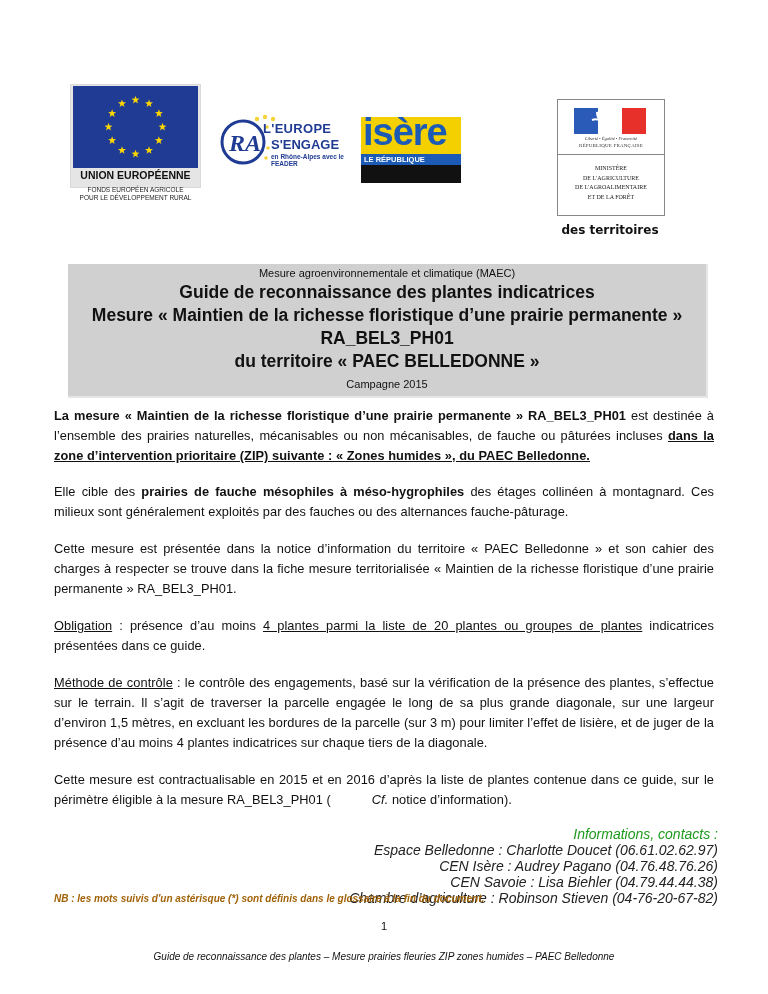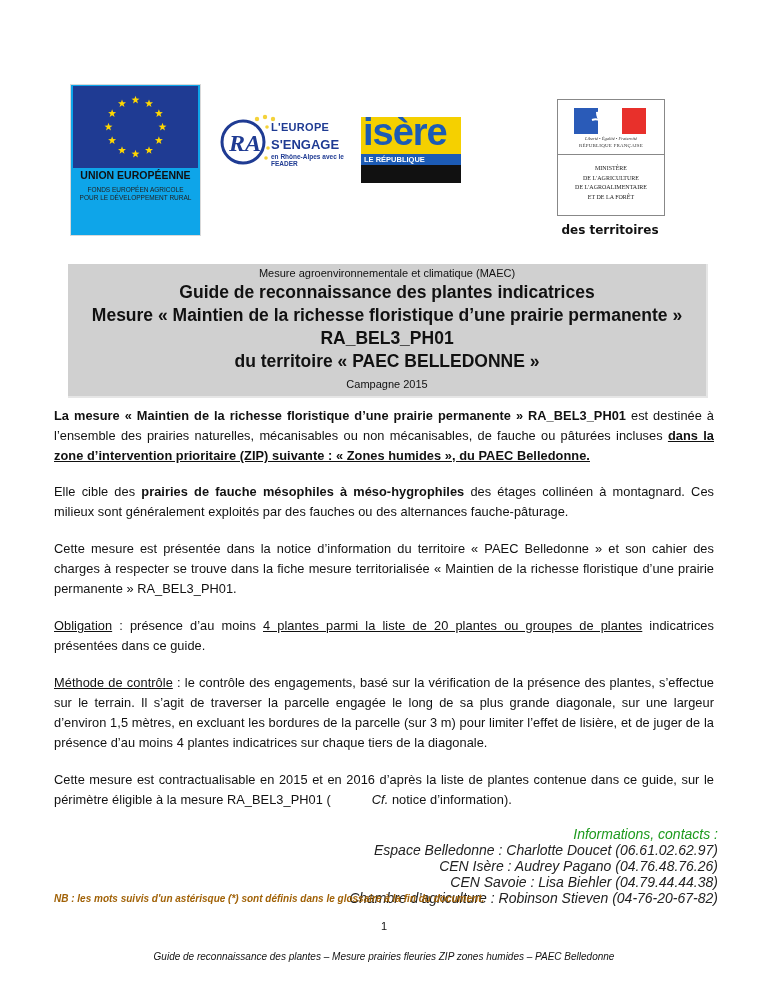--- a/index.html
+++ b/index.html
@@ -1,31 +1,31 @@
 <!DOCTYPE html>
 <html><head>
 <meta charset="utf-8">
 <style>
   html, body { margin: 0; padding: 0; background: #ffffff; }
   body { width: 768px; height: 994px; position: relative; overflow: hidden;
          font-family: "Liberation Sans", "DejaVu Sans", sans-serif; color: #000; }
 
   
-  .logo-eu { position: absolute; left: 70px; top: 84px; width: 131px; height: 152px;
-             background: #0ea5e9; border: 1px solid #d9d9d9; box-sizing: border-box; }
+  .logo-eu { position: absolute; left: 70px; top: 84px; width: 131px; height: 104px;
+             background: #e5e5e5; border: 1px solid #d9d9d9; box-sizing: border-box; }
   .logo-eu .flag { position: absolute; left: 2px; top: 1px; width: 125px; height: 82px; background: #1f3b93; }
   .logo-eu .flag svg { width: 100%; height: 100%; }
   .logo-eu .ue { position: absolute; left: 0; right: 0; top: 84px; text-align: center;
                  font-size: 10.5px; font-weight: bold; color: #111; }
   .logo-eu .fonds { position: absolute; left: 0; right: 0; top: 101px; text-align: center;
                     font-size: 6.5px; line-height: 8px; color: #222; }
 
   .logo-rhone { position: absolute; left: 217px; top: 114px; width: 150px; height: 52px; }
   .logo-rhone svg { width: 100%; height: 100%; }
-  .logo-rhone .l1 { position: absolute; left: 54px; top: 7px; font-size: 11px; font-weight: bold; color: #1f3b93; letter-spacing: 0.3px; text-align: center; }
+  .logo-rhone .l1 { position: absolute; left: 46px; top: 7px; font-size: 13px; font-weight: bold; color: #1f3b93; letter-spacing: 0.3px; text-align: center; }
   .logo-rhone .l2 { position: absolute; left: 54px; top: 23px; font-size: 13px; font-weight: bold; color: #1f3b93; }
   .logo-rhone .l3 { position: absolute; left: 54px; top: 39px; font-size: 6.5px; font-weight: bold; color: #1f3b93; }
 
   .logo-isere { position: absolute; left: 361px; top: 117px; width: 100px; height: 66px; background: #111; overflow: hidden; }
   .logo-isere .top { position: absolute; left: 0; top: 0; width: 100px; height: 37px; background: #f5d000; }
   .logo-isere .word { position: absolute; left: 2px; top: -6px; font-size: 38px; font-weight: bold; color: #1c5bb5; letter-spacing: -1px; }
   .logo-isere .band { position: absolute; left: 0; top: 37px; width: 100px; height: 11px; background: #1c5bb5; color: #fff;
                       font-size: 7.5px; font-weight: bold; line-height: 11px; padding-left: 3px; white-space: nowrap; }
   .logo-isere .url { position: absolute; left: 0; top: 48px; width: 100px; height: 18px; background: #1a1a1a; color: #1c5bb5;
                      font-size: 15px; font-weight: bold; line-height: 18px; padding-left: 2px; white-space: nowrap; margin-top: 32px; }

